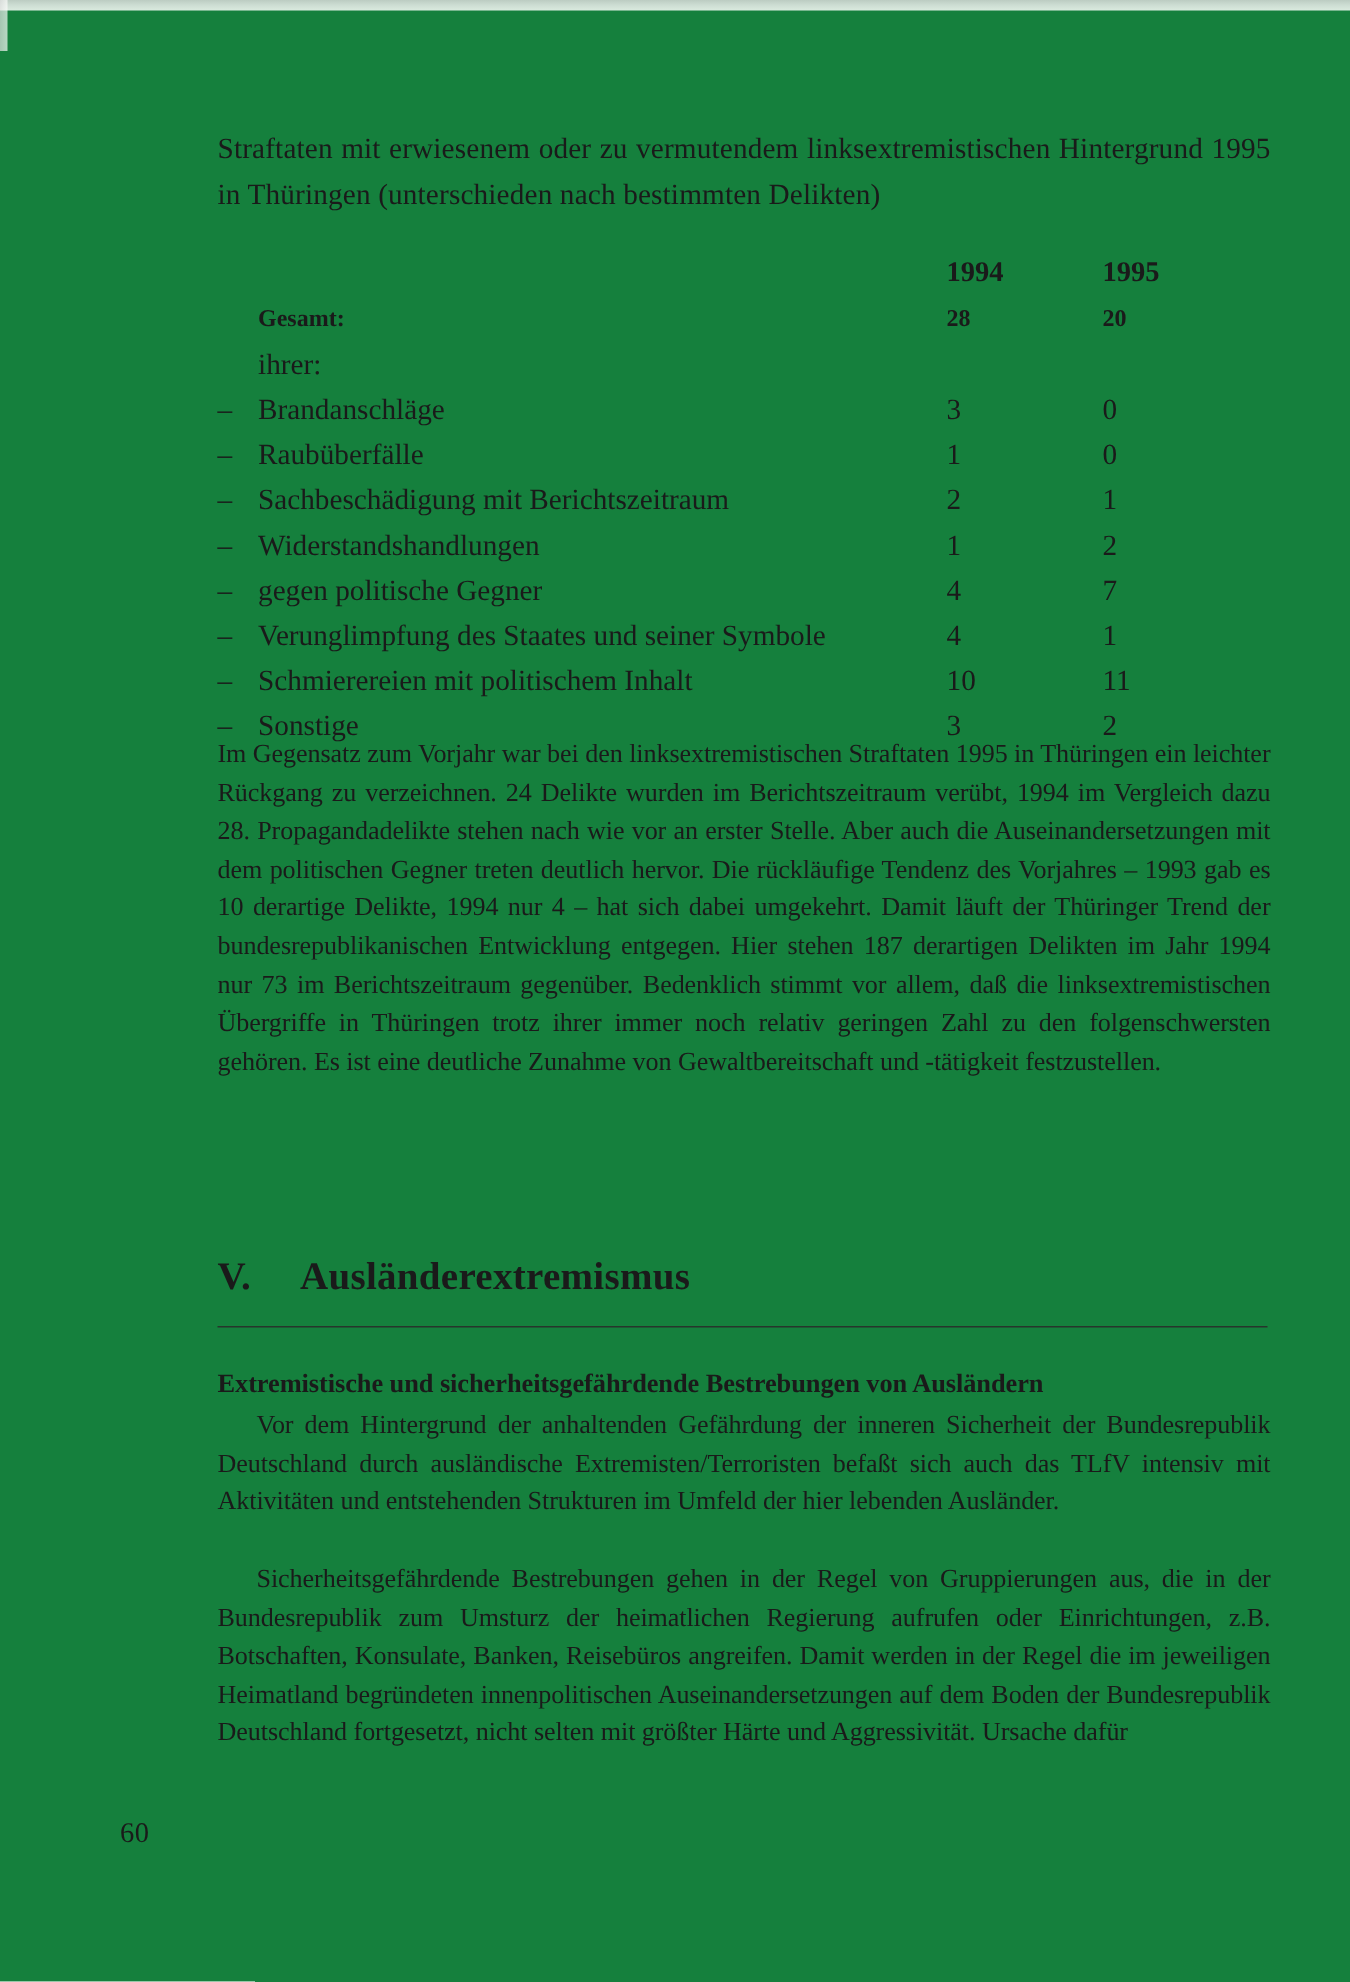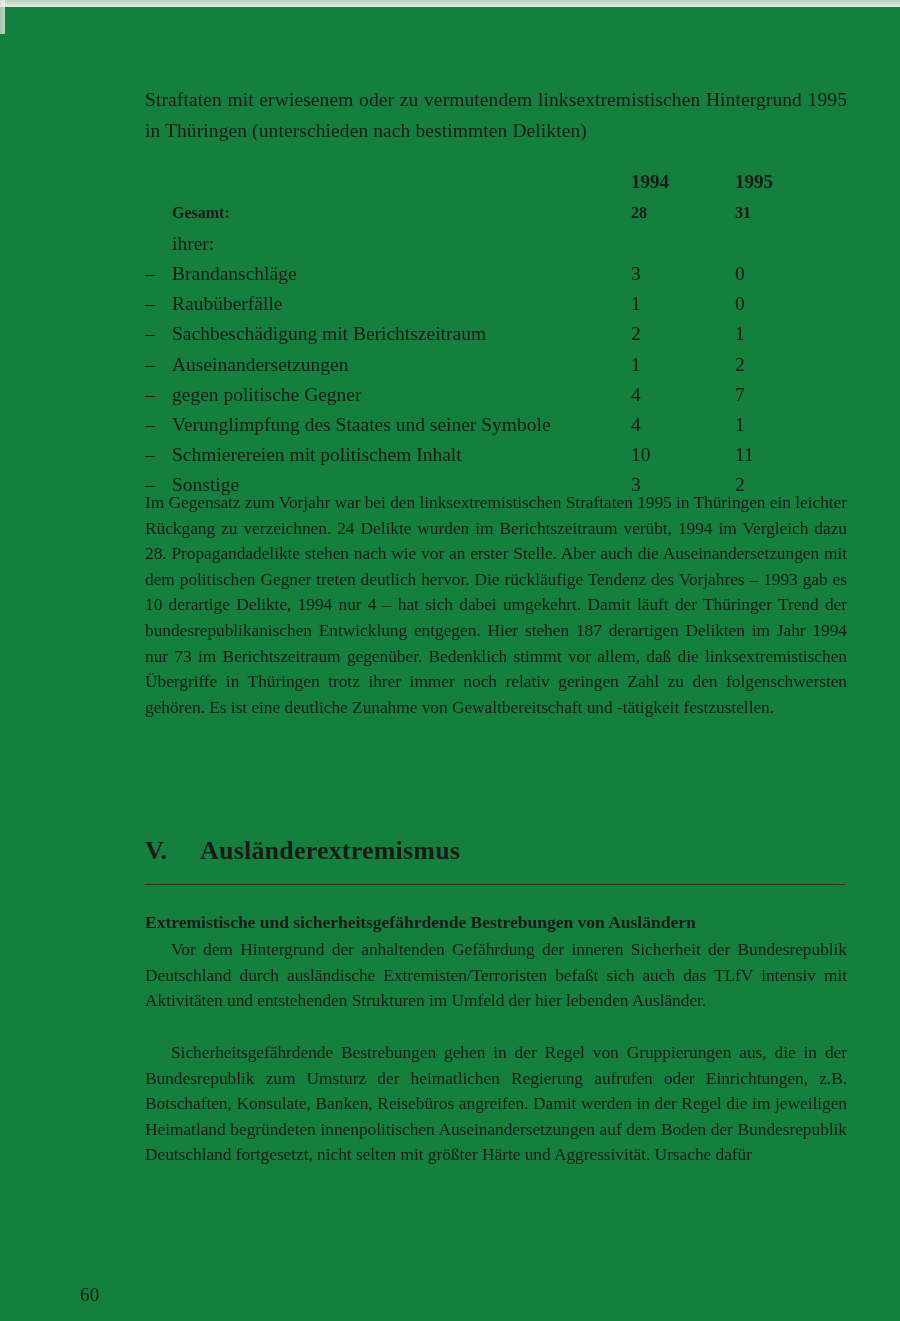--- a/index.html
+++ b/index.html
@@ -172,21 +172,21 @@
     top: 1040px;
     left: 0;
     width: 702px;
     text-indent: 26px;
   }
 
   
   .folio {
     position: absolute;
     left: 80px;
-    top: 1284px;
+    top: 1212px;
     font-size: 19px;
     letter-spacing: .3px;
   }
 </style>
 </head>
 <body>
 
 <div class="page">
 
   <div class="scan-edge-top"></div>
@@ -201,21 +201,21 @@
         <tr class="row-head">
           <td class="c-dash"></td>
           <td class="c-label"></td>
           <td class="c-num">1994</td>
           <td class="c-num y95">1995</td>
         </tr>
         <tr class="row-total">
           <td class="c-dash"></td>
           <td class="c-label">Gesamt:</td>
           <td class="c-num">28</td>
-          <td class="c-num y95">31</td>
+          <td class="c-num y95">20</td>
         </tr>
         <tr class="row-davon">
           <td class="c-dash"></td>
           <td class="c-label">ihrer:</td>
           <td class="c-num"></td>
           <td class="c-num y95"></td>
         </tr>
 
         <tr class="row-item">
           <td class="c-dash">–</td>
@@ -230,21 +230,21 @@
           <td class="c-num y95">0</td>
         </tr>
         <tr class="row-item">
           <td class="c-dash">–</td>
           <td class="c-label">Sachbeschädigung mit Berichtszeitraum</td>
           <td class="c-num">2</td>
           <td class="c-num y95">1</td>
         </tr>
         <tr class="row-item">
           <td class="c-dash">–</td>
-          <td class="c-label">Auseinandersetzungen</td>
+          <td class="c-label">Widerstandshandlungen</td>
           <td class="c-num">1</td>
           <td class="c-num y95">2</td>
         </tr>
         <tr class="row-item">
           <td class="c-dash">–</td>
           <td class="c-label">gegen politische Gegner</td>
           <td class="c-num">4</td>
           <td class="c-num y95">7</td>
         </tr>
         <tr class="row-item">

